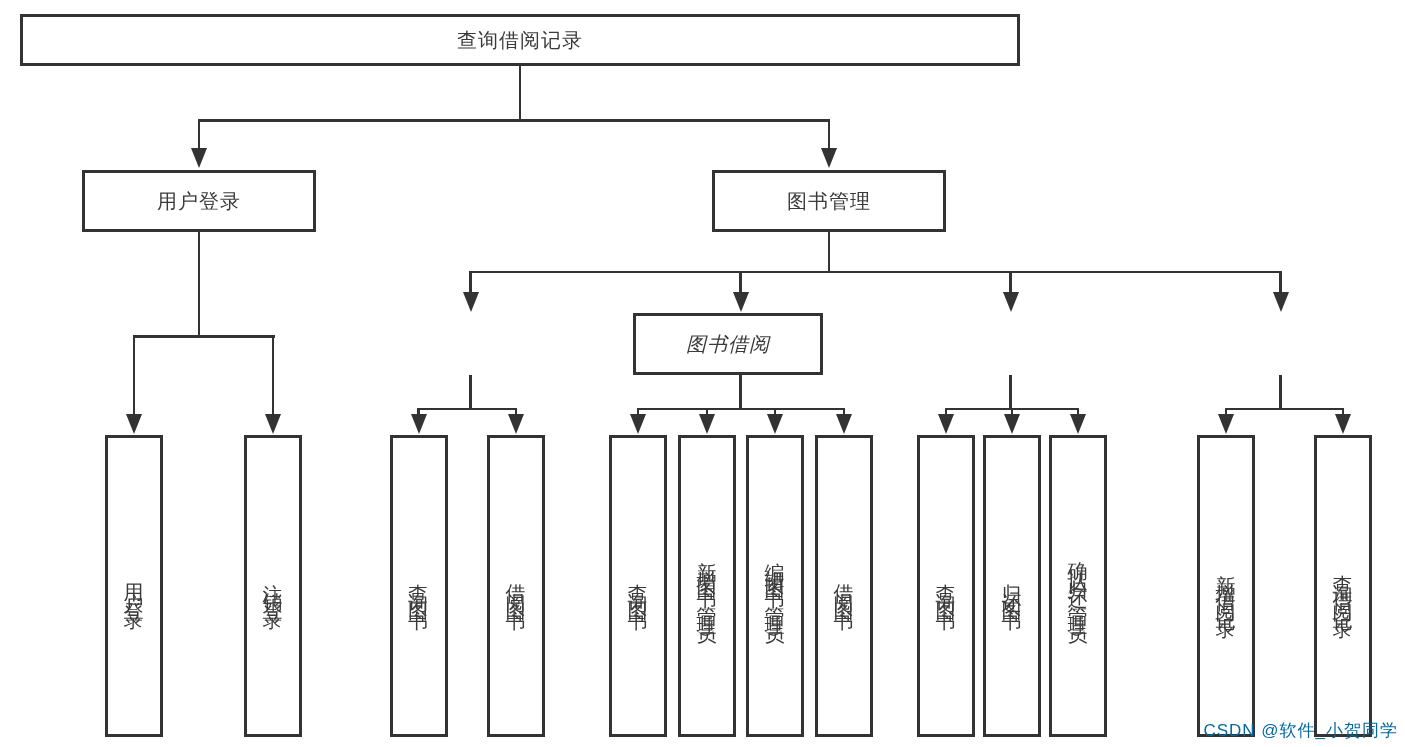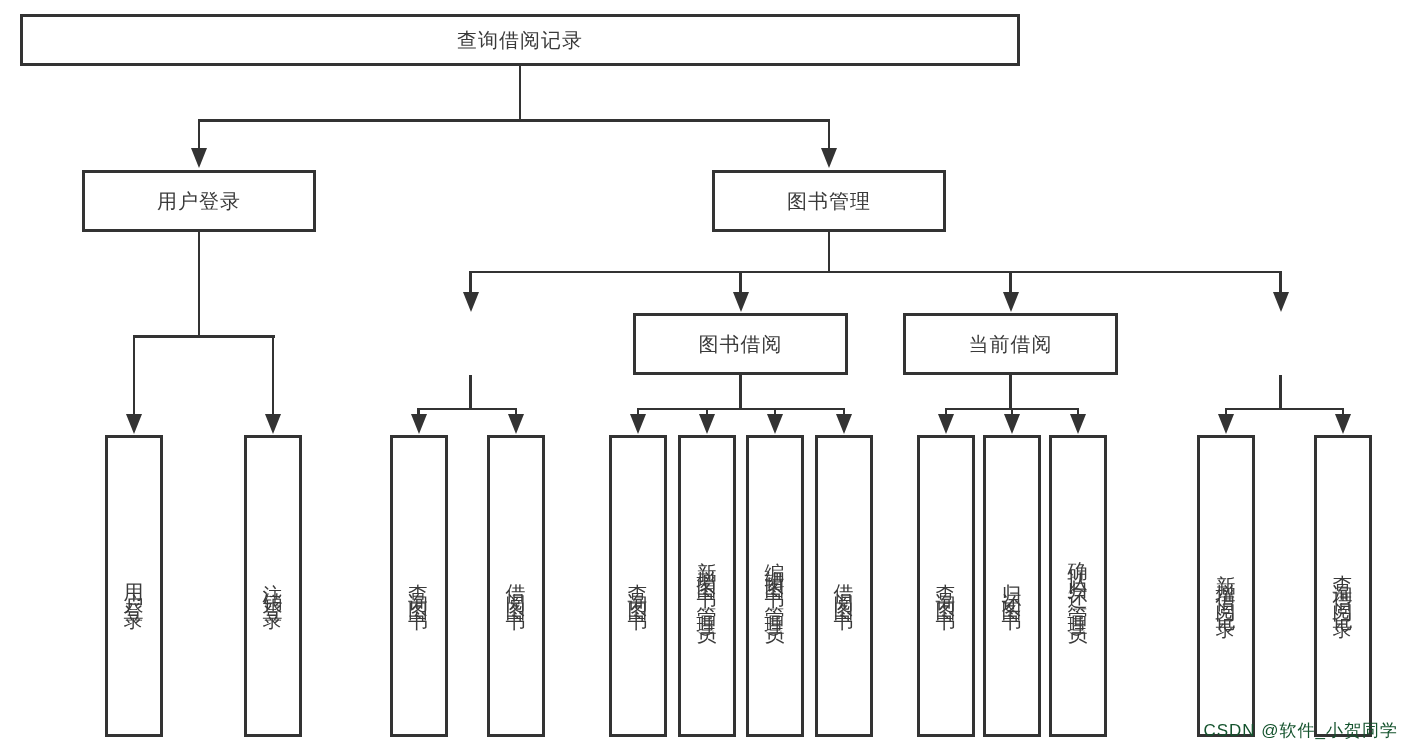--- a/index.html
+++ b/index.html
@@ -55,21 +55,21 @@
     height: 0;
     border-left: 8px solid transparent;
     border-right: 8px solid transparent;
     border-top: 20px solid #333333;
   }
   .watermark {
     position: absolute;
     right: 7px;
     bottom: 5px;
     font-size: 17px;
-    color: #14532d;
+    color: #0369a1;
     letter-spacing: 1px;
     z-index: 10;
     white-space: nowrap;
   }
 </style>
 </head>
 <body>
 
 <div class="canvas">
 
@@ -102,25 +102,22 @@
   <div class="line" style="left:469.25px; top:270.5px; width:812.5px; height:2.5px;"></div>
   <div class="line" style="left:469.25px; top:270.5px; width:2.5px; height:22px;"></div>
   <div class="arrow" style="left:462.5px; top:292px;"></div>
   <div class="line" style="left:739.25px; top:270.5px; width:2.5px; height:22px;"></div>
   <div class="arrow" style="left:732.5px; top:292px;"></div>
   <div class="line" style="left:1009.25px; top:270.5px; width:2.5px; height:22px;"></div>
   <div class="arrow" style="left:1002.5px; top:292px;"></div>
   <div class="line" style="left:1279.25px; top:270.5px; width:2.5px; height:22px;"></div>
   <div class="arrow" style="left:1272.5px; top:292px;"></div>
 
-  <div class="hbox" style="left:633px; top:313px; width:215px; height:62px;">
+  <div class="hbox" style="left:633px; top:313px; width:190px; height:62px;font-style:italic;">
     <span>图书借阅</span>
-  </div>
-  <div class="hbox" style="left:903px; top:313px; width:215px; height:62px;">
-    <span>当前借阅</span>
   </div>
 
   <div class="line" style="left:469.25px; top:375px; width:2.5px; height:33px;"></div>
   <div class="line" style="left:417.25px; top:407.5px; width:100px; height:2.5px;"></div>
   <div class="line" style="left:417.25px; top:407.5px; width:2.5px; height:8px;"></div>
   <div class="arrow" style="left:410.5px; top:414px;"></div>
   <div class="line" style="left:514.75px; top:407.5px; width:2.5px; height:8px;"></div>
   <div class="arrow" style="left:508px; top:414px;"></div>
 
   <div class="line" style="left:739.25px; top:375px; width:2.5px; height:33px;"></div>

